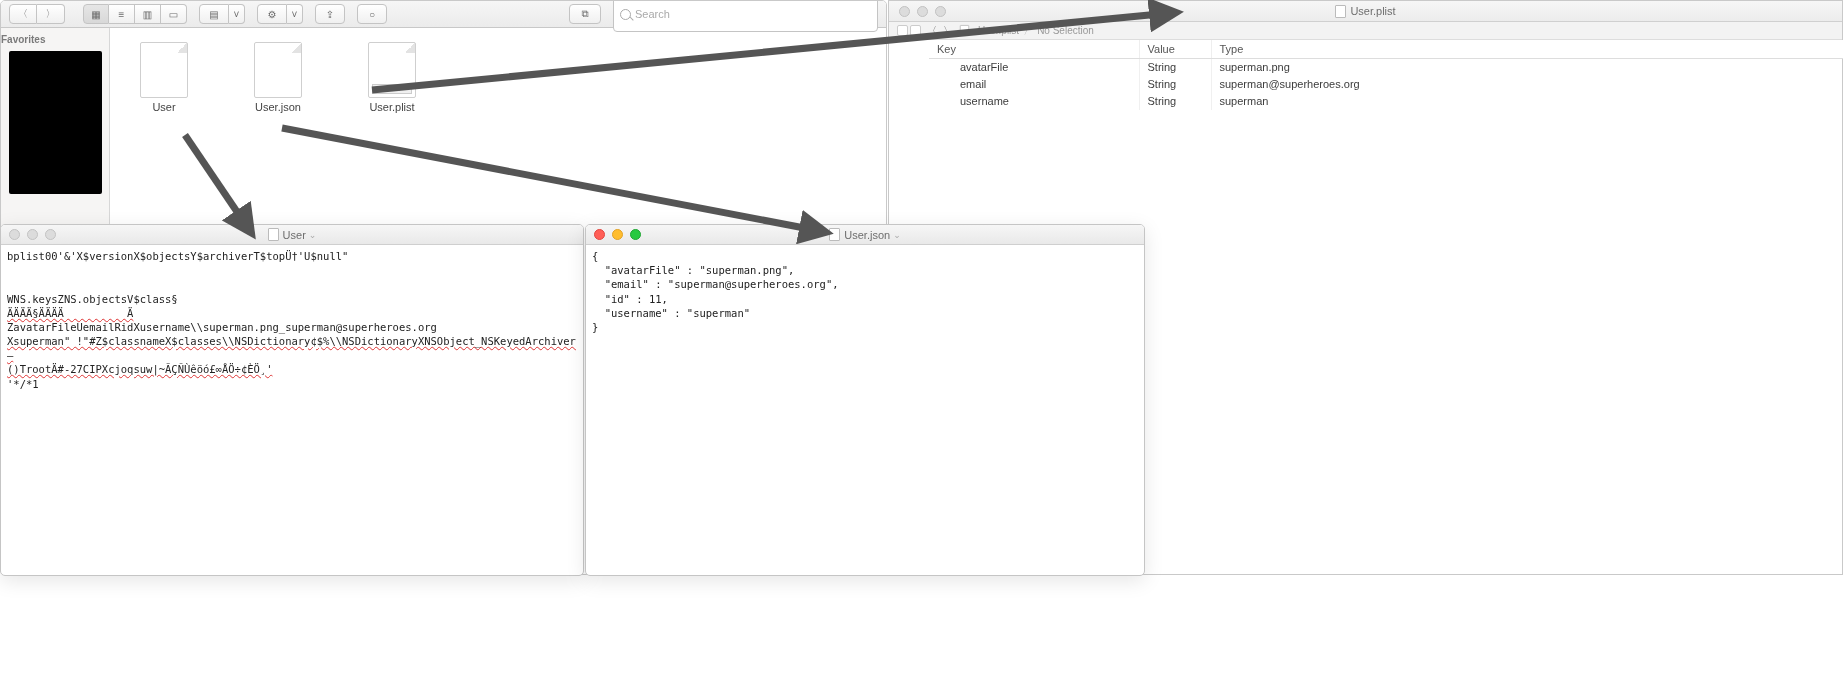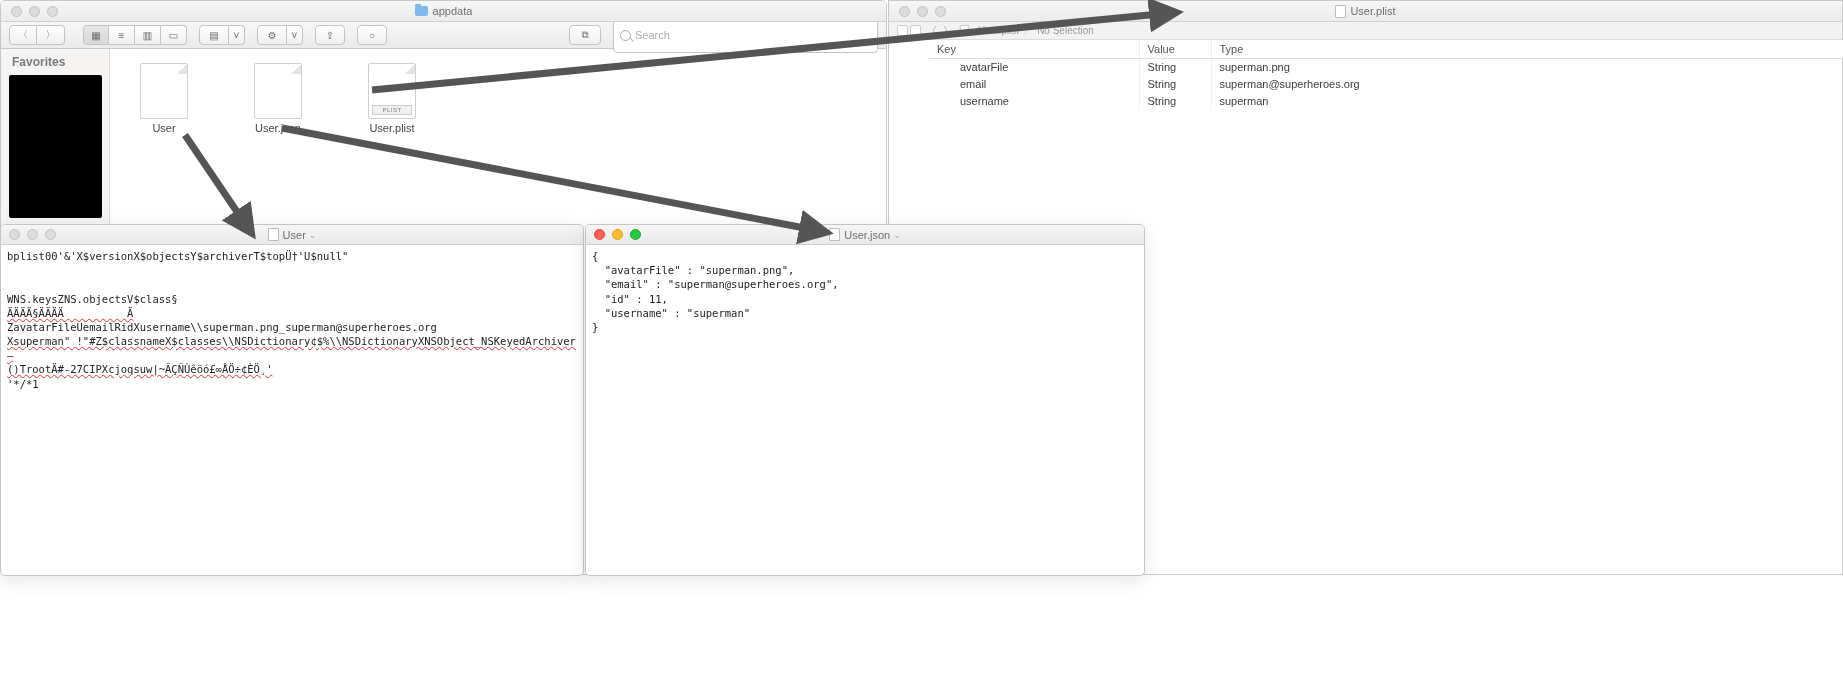--- a/index.html
+++ b/index.html
@@ -87,21 +87,21 @@
     color:#aaa;
   }
   .search-ico { width:11px; height:11px; border:1.2px solid #aaa; border-radius:50%; position:relative; }
   .search-ico::after { content:""; position:absolute; width:5px; height:1.2px; background:#aaa; right:-4px; bottom:-1px; transform:rotate(45deg); }
 
   .finder-body { display:flex; height:calc(100% - 48px); }
   .sidebar {
     width:109px; background:#f6f5f4; border-right:1px solid #d7d7d7;
     padding:4px 0; font-size:10px;
   }
-  .sidebar-header { padding:2px 11px; color:#7a7a7a; font-weight:600; font-size:12px; }
+  .sidebar-header { padding:2px 0; color:#7a7a7a; font-weight:600; font-size:10px; }
   .sidebar-thumb {
     width:93px; height:143px; background:#000; margin:4px 8px; border-radius:2px;
   }
   .file-pane {
     flex:1; padding:14px 20px;
     display:flex; gap:46px; align-items:flex-start;
   }
   .file-item { display:flex; flex-direction:column; align-items:center; width:68px; gap:3px; }
   .file-icon {
     width:48px; height:56px; background:#fff; border:1px solid #cfcfcf;
@@ -207,31 +207,20 @@
   svg.arrows path, svg.arrows line { stroke:#555; stroke-width:7; fill:none; }
   svg.arrows .head { fill:#555; stroke:none; }
 
   
   .gl { font-size:10px; color:#6a6a6a; }
 </style>
 </head>
 <body>
 
 <div class="finder">
-  <div class="finder-titlebar">
-    <div class="traffic">
-      <span></span>
-      <span></span>
-      <span></span>
-    </div>
-    <div class="finder-title">
-      <span class="folder-ico"></span>
-      <span>appdata</span>
-    </div>
-  </div>
 
   <div class="finder-toolbar">
     <div class="nav-group">
       <div class="tbtn">
           <span class="gl">〈</span>
         </div>
       <div class="tbtn">
           <span class="gl">〉</span>
         </div>
     </div>

